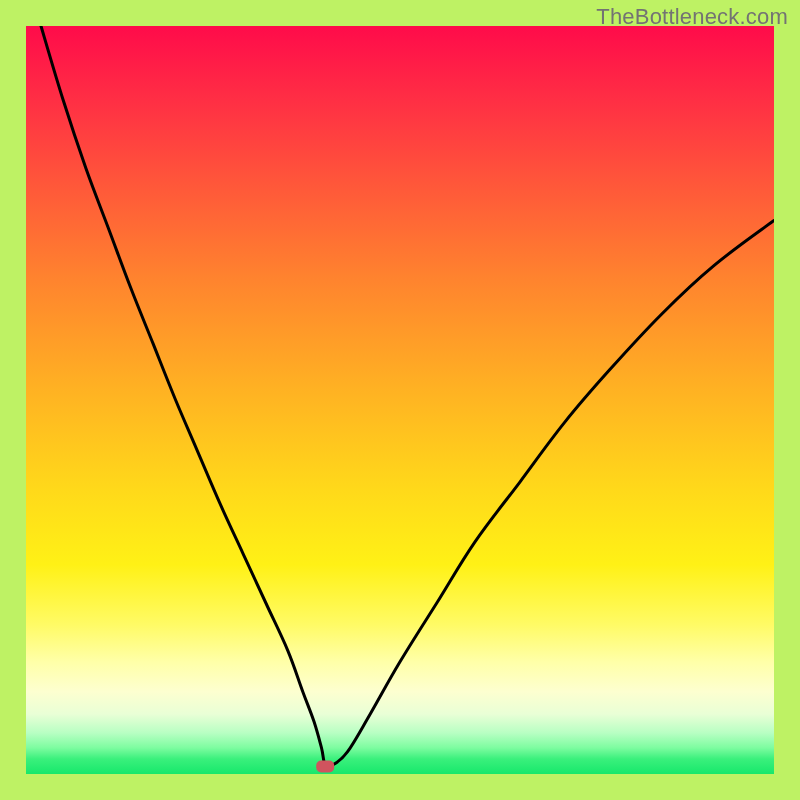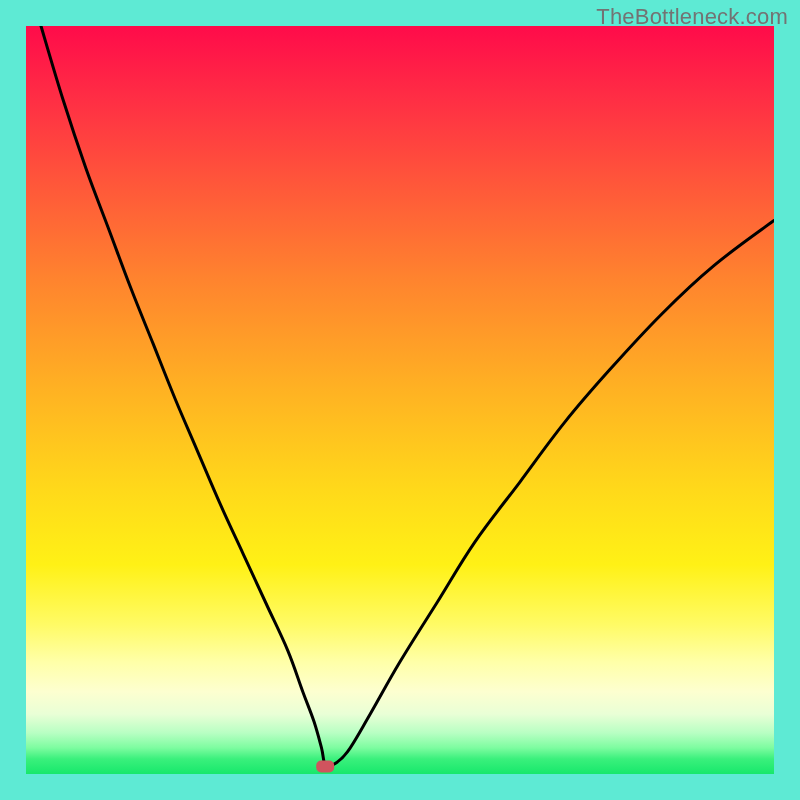--- a/index.html
+++ b/index.html
@@ -10,21 +10,21 @@
     background: #000;
     overflow: hidden;
     font-family: Arial, Helvetica, sans-serif;
   }
   .frame {
     position: absolute;
     left: 0;
     top: 0;
     width: 800px;
     height: 800px;
-    background: #5eead4;
+    background: #bef264;
   }
   .plot-area {
     position: absolute;
     left: 26px;
     top: 26px;
     width: 748px;
     height: 748px;
     overflow: hidden;
   }
   .gradient {

